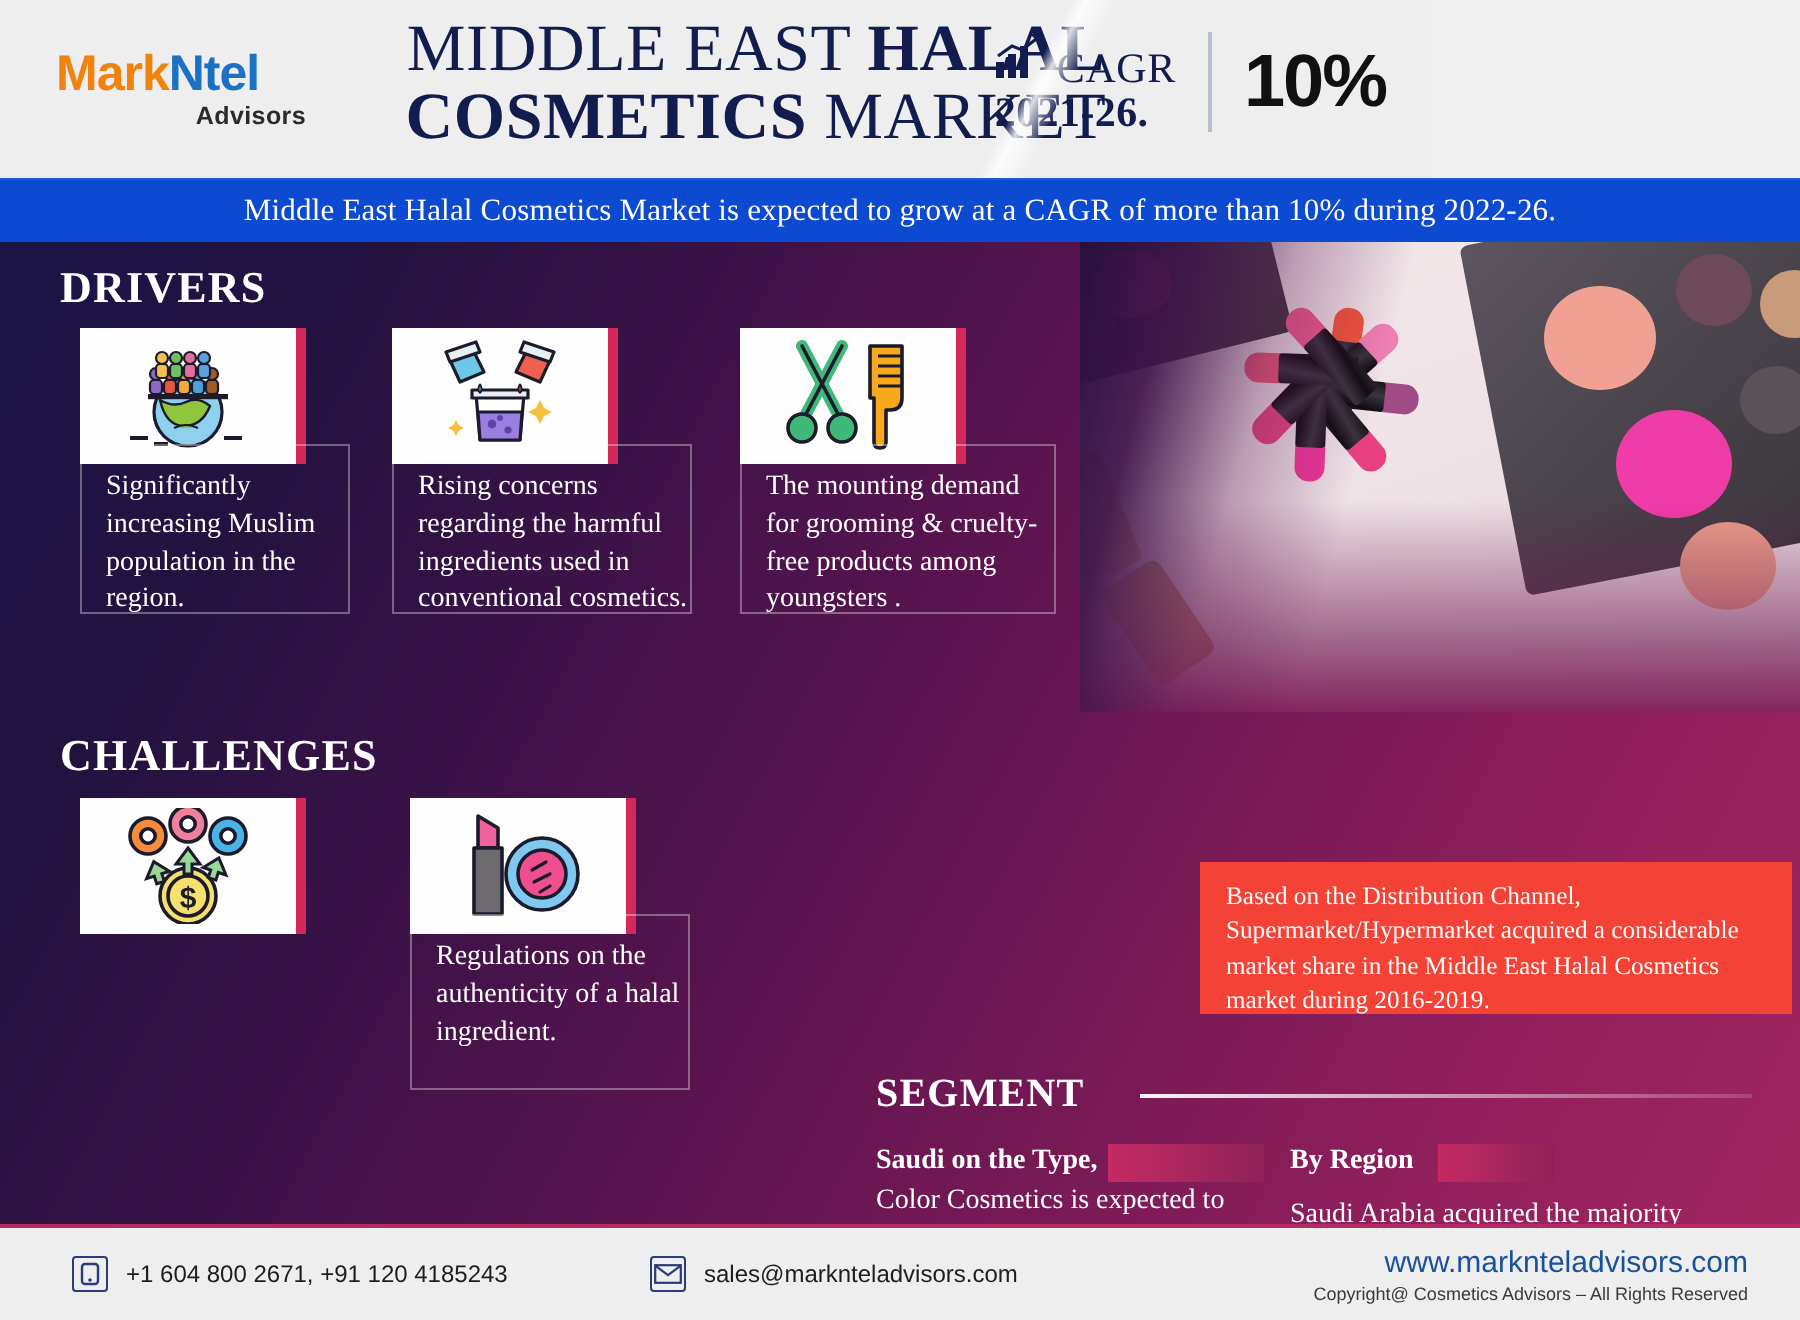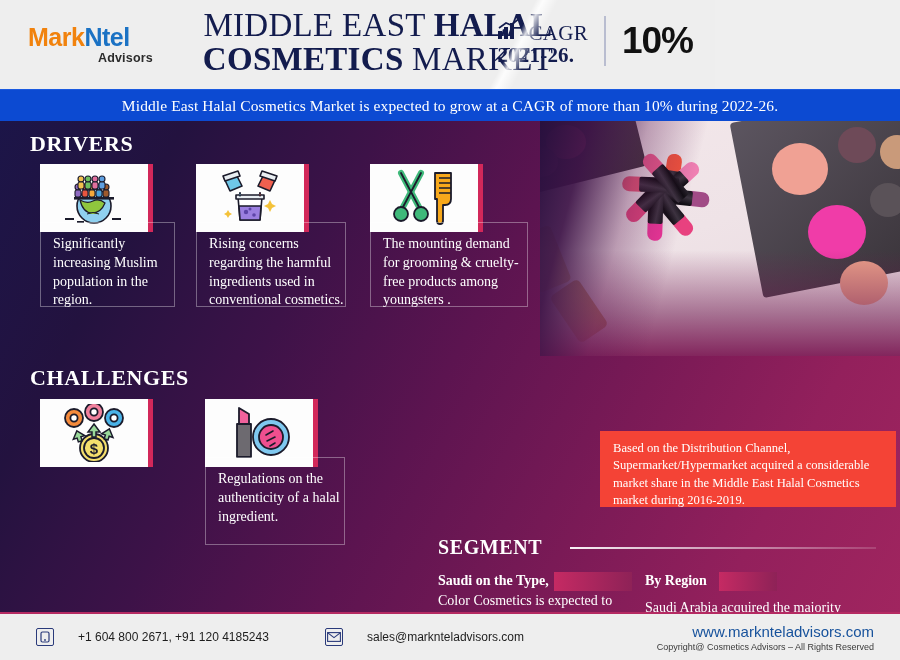--- a/index.html
+++ b/index.html
@@ -215,21 +215,21 @@
 
   
   .footer {
     position: relative;
     width: 900px; height: 48px;
     background: #eeeeee;
     border-top: 2px solid #b52a62;
   }
   .f-item {
     position: absolute;
-    display: flex; align-items: center; gap: 24px;
+    display: flex; align-items: center; gap: 9px;
     color: #1d1d1d;
     font-family: "Liberation Sans", sans-serif;
     font-size: 12px;
   }
   .f-ico {
     width: 18px; height: 18px;
     border: 1px solid #2a3a7a;
     border-radius: 2px;
     display: flex; align-items: center; justify-content: center;
     color: #2a3a7a;

